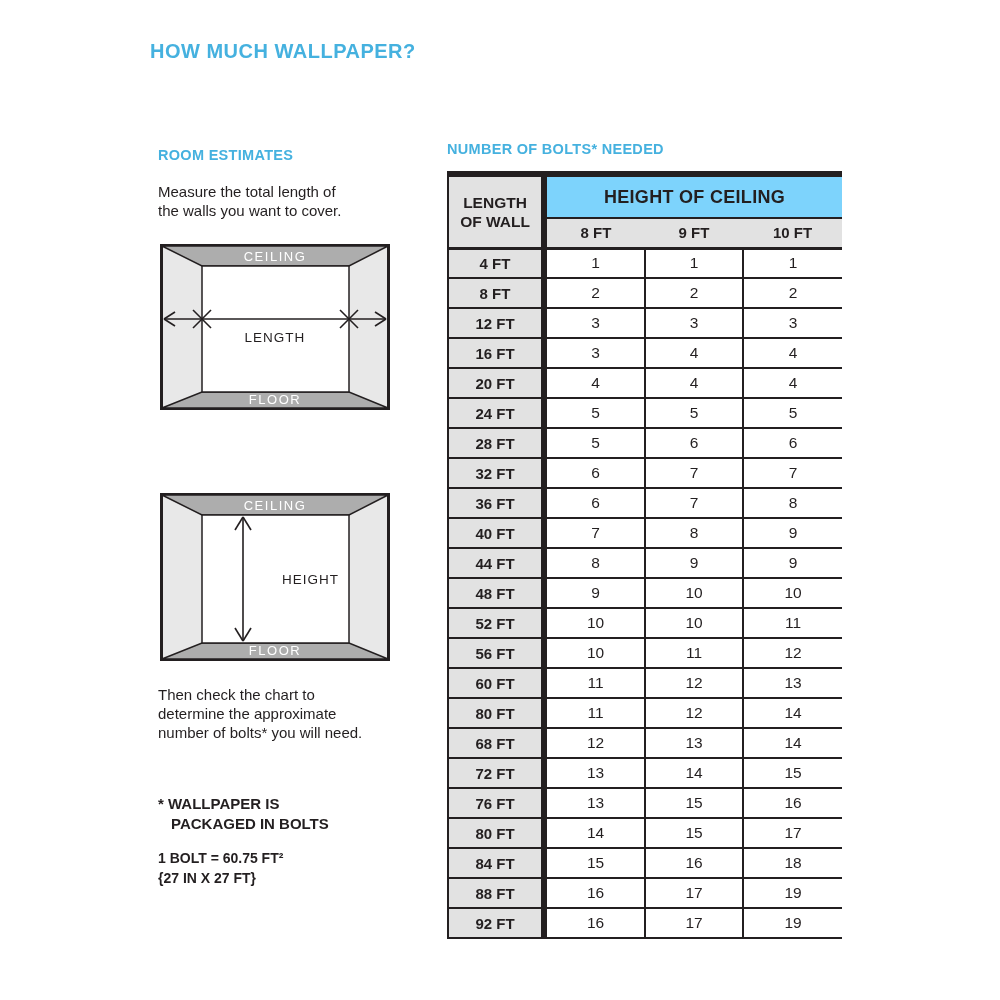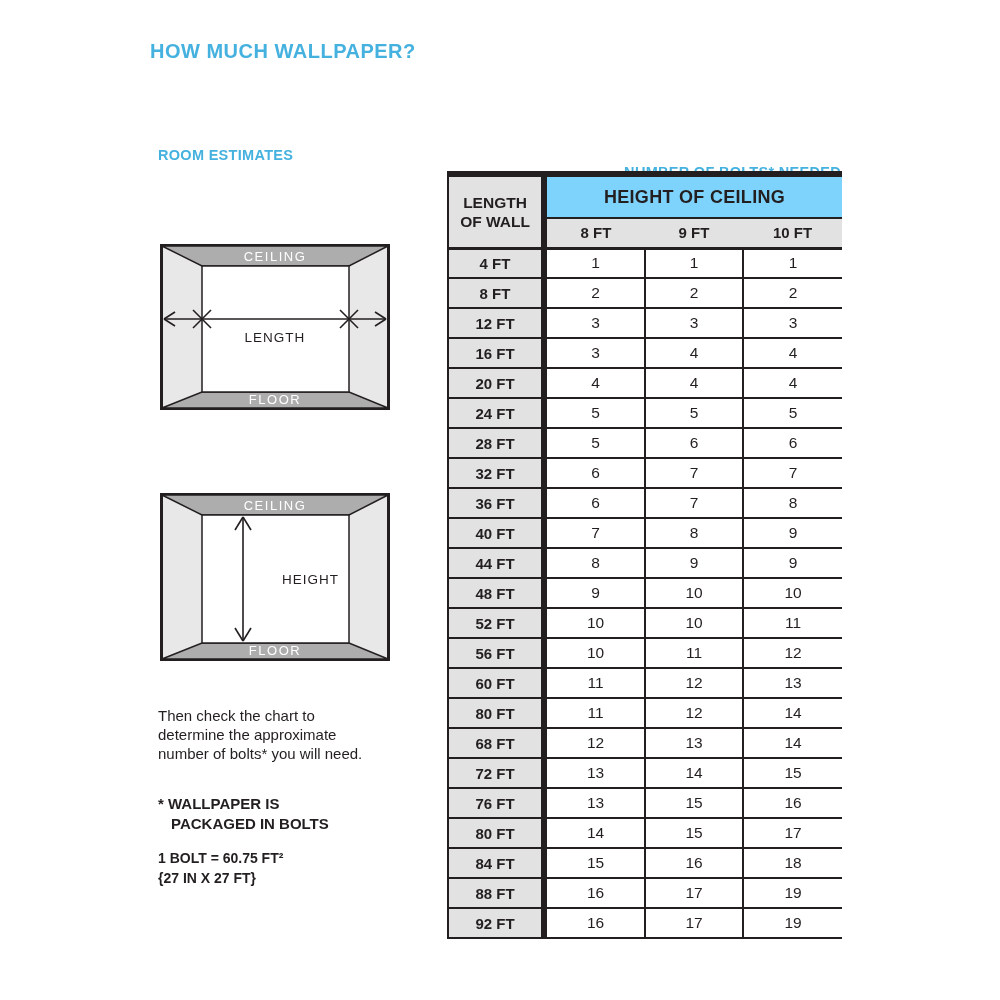--- a/index.html
+++ b/index.html
@@ -23,35 +23,35 @@
   }
   .section-heading {
     font-size: 14.5px;
     font-weight: bold;
     letter-spacing: 0.3px;
     color: #45b1df;
   }
   .left-heading { position: absolute; left: 158px; top: 147px; }
   .table-heading {
     position: absolute;
-    left: 447px; top: 164px;
+    left: 447px; top: 141px;
     width: 394px;
-    text-align: right;
+    text-align: left;
   }
   .para {
     position: absolute;
     left: 158px;
     font-size: 15px;
     line-height: 19px;
     white-space: pre-line;
     color: #231f20;
   }
   .para-length { top: 182px; }
   .para-height { top: 433px; }
-  .para-chart  { top: 685px; margin-top: 21px; }
+  .para-chart  { top: 685px; }
   .diagram { position: absolute; left: 160px; }
   .diagram-length { top: 244px; }
   .diagram-height { top: 493px; }
   .footnote {
     position: absolute;
     left: 158px; top: 794px;
     font-size: 15px;
     font-weight: bold;
     line-height: 20px;
   }
@@ -125,20 +125,22 @@
 </style>
 </head>
 <body>
 
 <div class="page">
 
   <h1 class="page-title">HOW MUCH WALLPAPER?</h1>
 
   <h2 class="section-heading left-heading">ROOM ESTIMATES</h2>
 
+  <p class="para para-length">Measure the total length of
+the walls you want to cover.</p>
 
   <svg class="diagram diagram-length" width="230" height="166" viewBox="0 0 230 166" xmlns="http://www.w3.org/2000/svg">
     <rect x="1.5" y="1.5" width="227" height="163" fill="#e8e8e8" stroke="#231f20" stroke-width="3"></rect>
     <polygon points="2,2 228,2 189,22 42,22" fill="#adadad" stroke="#231f20" stroke-width="1.5"></polygon>
     <polygon points="2,164 228,164 189,148 42,148" fill="#adadad" stroke="#231f20" stroke-width="1.5"></polygon>
     <rect x="42" y="22" width="147" height="126" fill="#ffffff" stroke="#231f20" stroke-width="1.5"></rect>
     <text x="115" y="17" text-anchor="middle" class="svg-label-white">CEILING</text>
     <text x="115" y="160" text-anchor="middle" class="svg-label-white">FLOOR</text>
     <g stroke="#231f20" stroke-width="1.6">
       <line x1="4" y1="75" x2="226" y2="75"></line>

